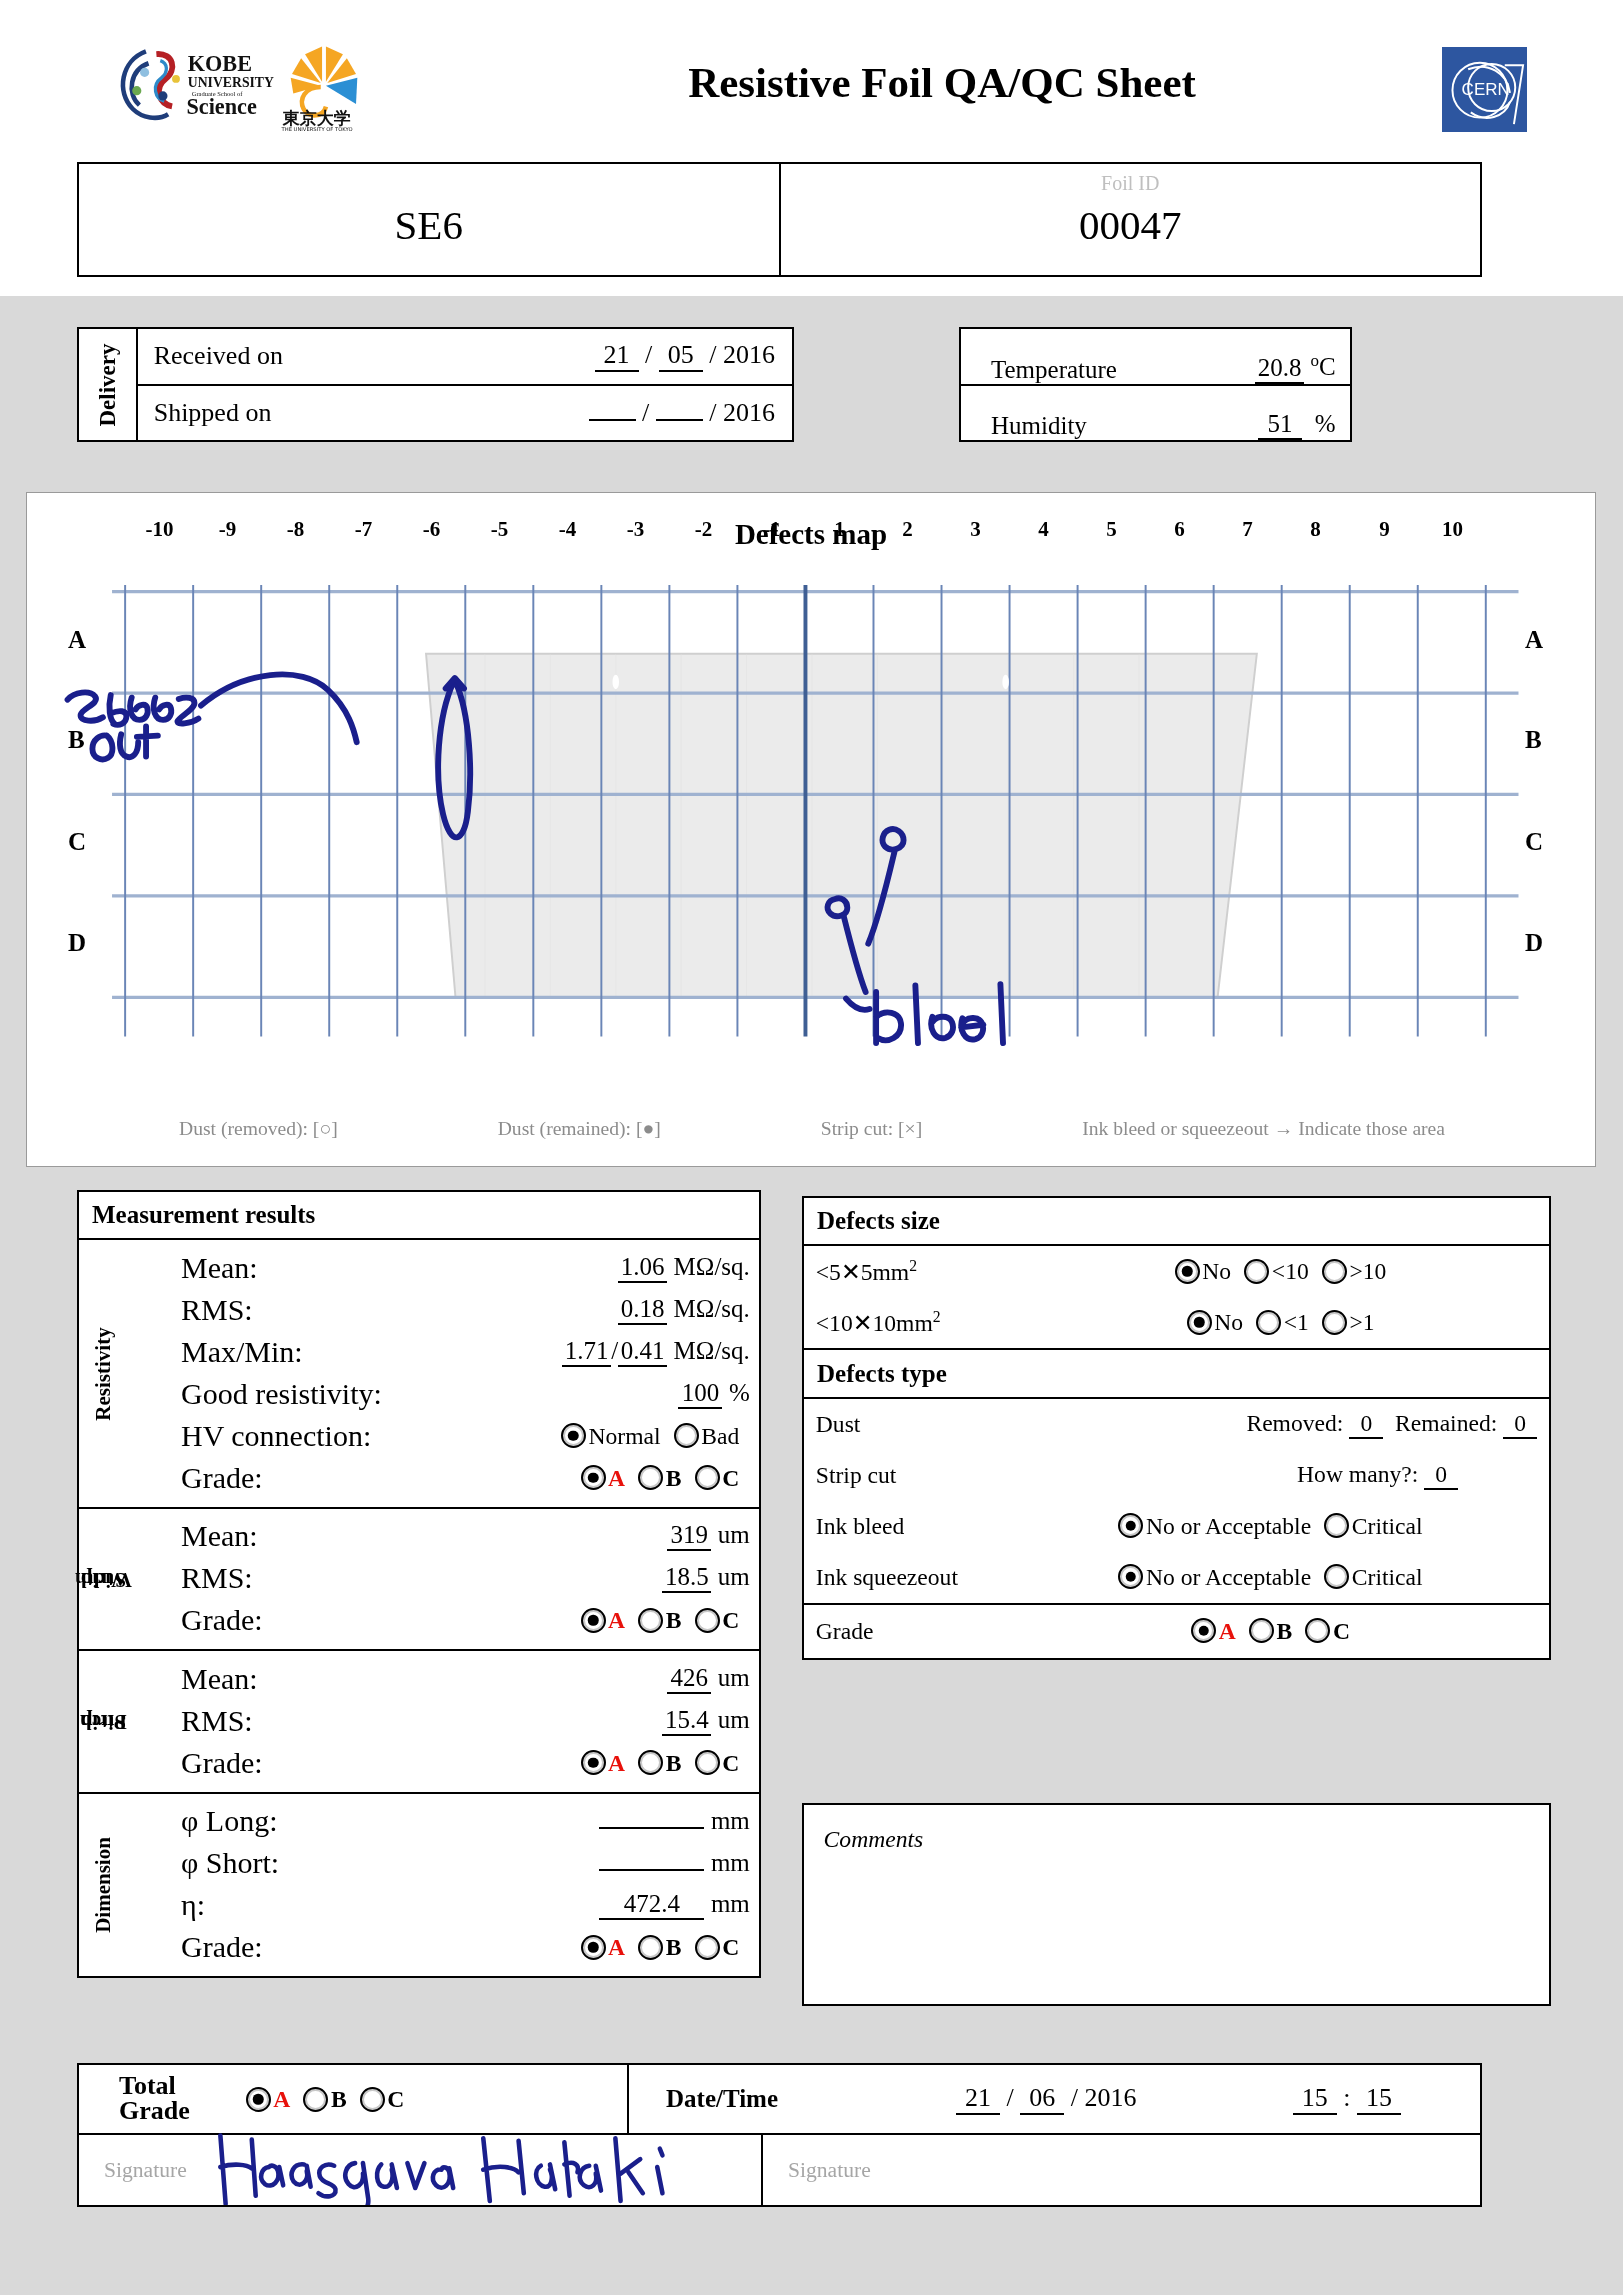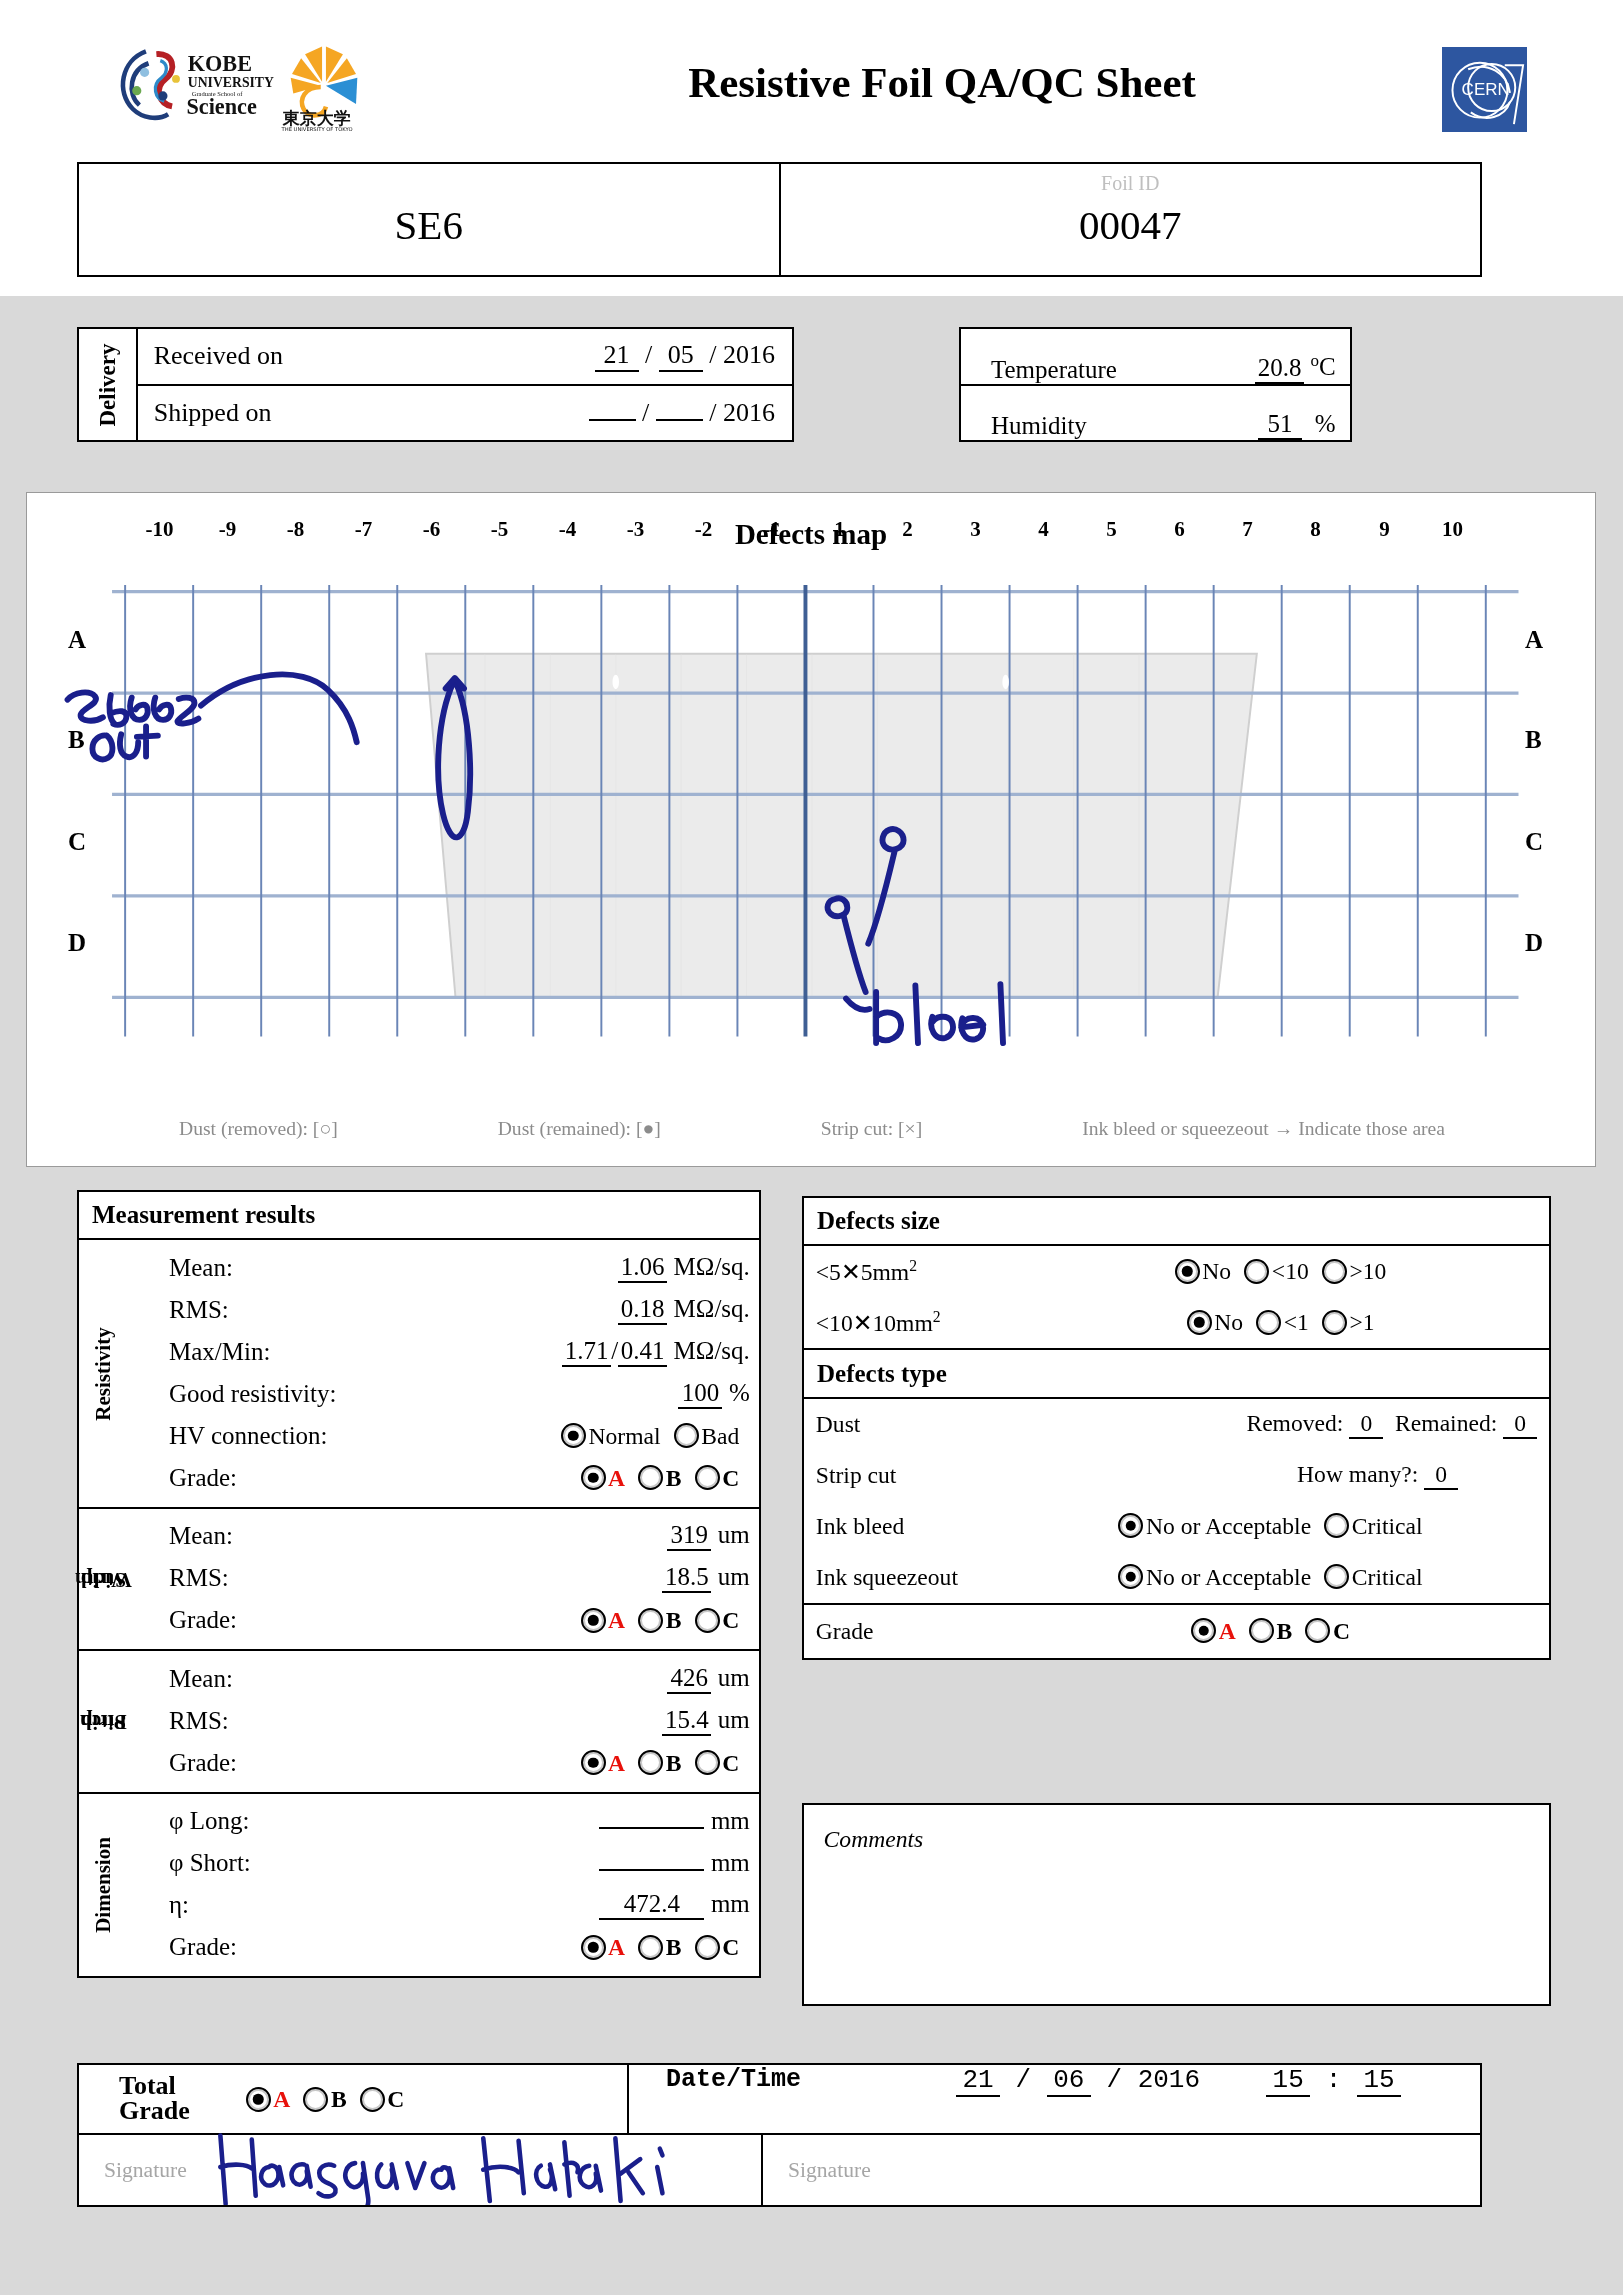--- a/index.html
+++ b/index.html
@@ -84,21 +84,21 @@
   .panel-body { border:2px solid #000; border-top:none; background:#fff; }
 
   .sect { display:flex; border-bottom:2px solid #000; background:#fff; }
   .sect:last-child { border-bottom:none; }
   .sect-vlabel { width:47px; border-right:0; position:relative; flex:0 0 47px; }
   .sect-vlabel span { position:absolute; left:50%; top:50%;
       transform:translate(-50%,-50%) rotate(-90deg); white-space:nowrap;
       font-size:21px; font-weight:bold; text-align:center; }
   .sect-rows { flex:1; padding:6.5px 0 7.9px 0; }
   .frow { display:flex; align-items:center; height:42px; position:relative; padding-left:43px; }
-  .frow-label { font-size:25px; }
+  .frow-label { font-size:30px;margin-left:12px; }
   .frow-val { position:absolute; right:9.2px; font-size:25px; white-space:nowrap; }
   .unit { margin-left:6.5px; }
 
   
   .radio { display:inline-block; width:25px; height:25px; border-radius:50%;
            border:2.6px solid #000; background:#fff; vertical-align:-4.6px;
            position:relative; margin:0 2.6px; box-shadow: inset 0 0 0 2px #c8c8c8; }
   .radio.on::after { content:""; position:absolute; left:50%; top:50%;
            width:10.5px; height:10.5px; border-radius:50%; background:#000;
            transform:translate(-50%,-50%); }
@@ -127,21 +127,21 @@
                   border:2px solid #000; background:#fff; }
   .comments-label { position:absolute; left:19.6px; top:21px; font-size:23.6px;
                     font-style:italic; font-family:"Liberation Serif", serif; }
 
   
   .total-box { position:absolute; left:77px; top:2063px; width:1405px; height:72px;
                border:2px solid #000; background:#fff; display:flex; }
   .total-left { width:550px; border-right:2px solid #000; display:flex;
                 align-items:center; padding-left:40px; }
   .total-title { font-size:26px; font-weight:bold; line-height:0.95; width:124px; }
-  .total-right { flex:1; display:flex; position:relative; padding-left:37px;font-family:Liberation Mono, monospace; }
+  .total-right { flex:1; display:flex; align-items:center; position:relative; padding-left:37px; }
   .dt-label { font-size:25px; font-weight:bold; }
   .dt-date { position:absolute; left:327px; font-size:26px; white-space:nowrap; }
   .dt-time { position:absolute; right:79px; font-size:26px; white-space:nowrap; }
 
   .sign-box { position:absolute; left:77px; top:2135px; width:1405px; height:72px;
               border:2px solid #000; border-top:none; background:#fff; display:flex; }
   .sign-cell { position:relative; display:flex; align-items:center; padding-left:25px; }
   .sign-cell.first { width:684px; border-right:2px solid #000; }
   .sign-cell.second { flex:1; }
   .sign-label { font-size:21.6px; color:#a6a6a6; }

